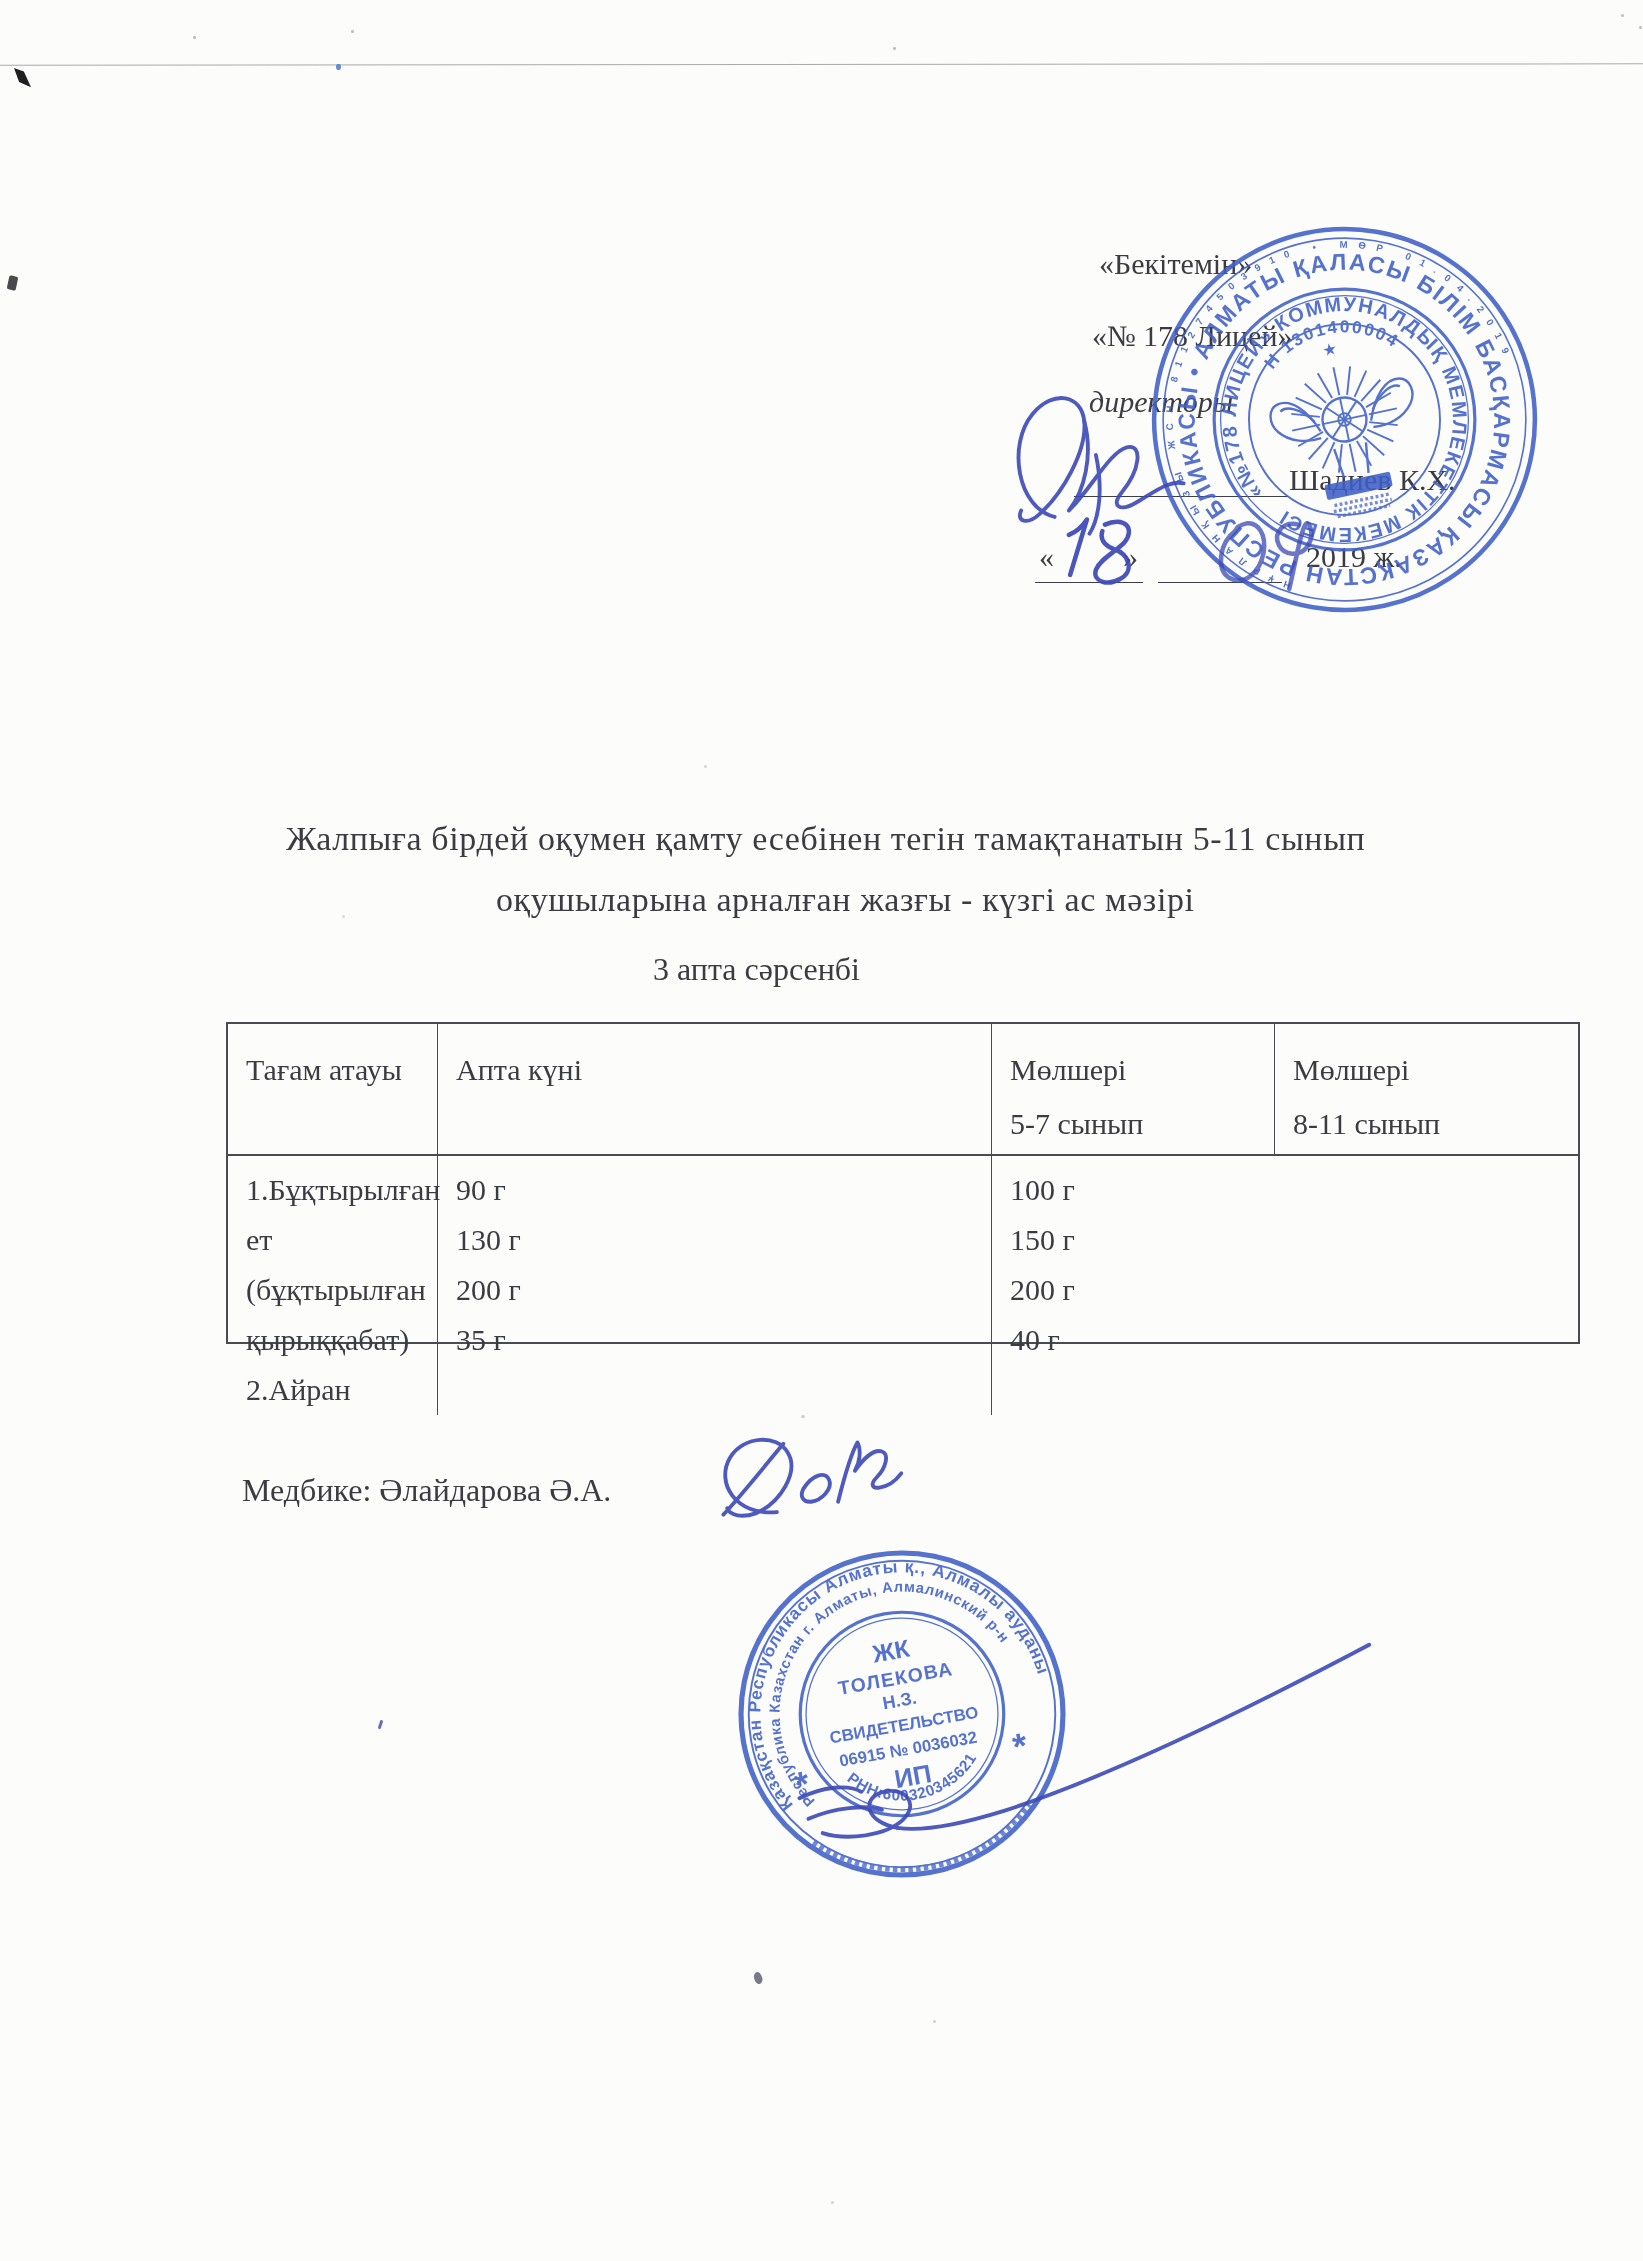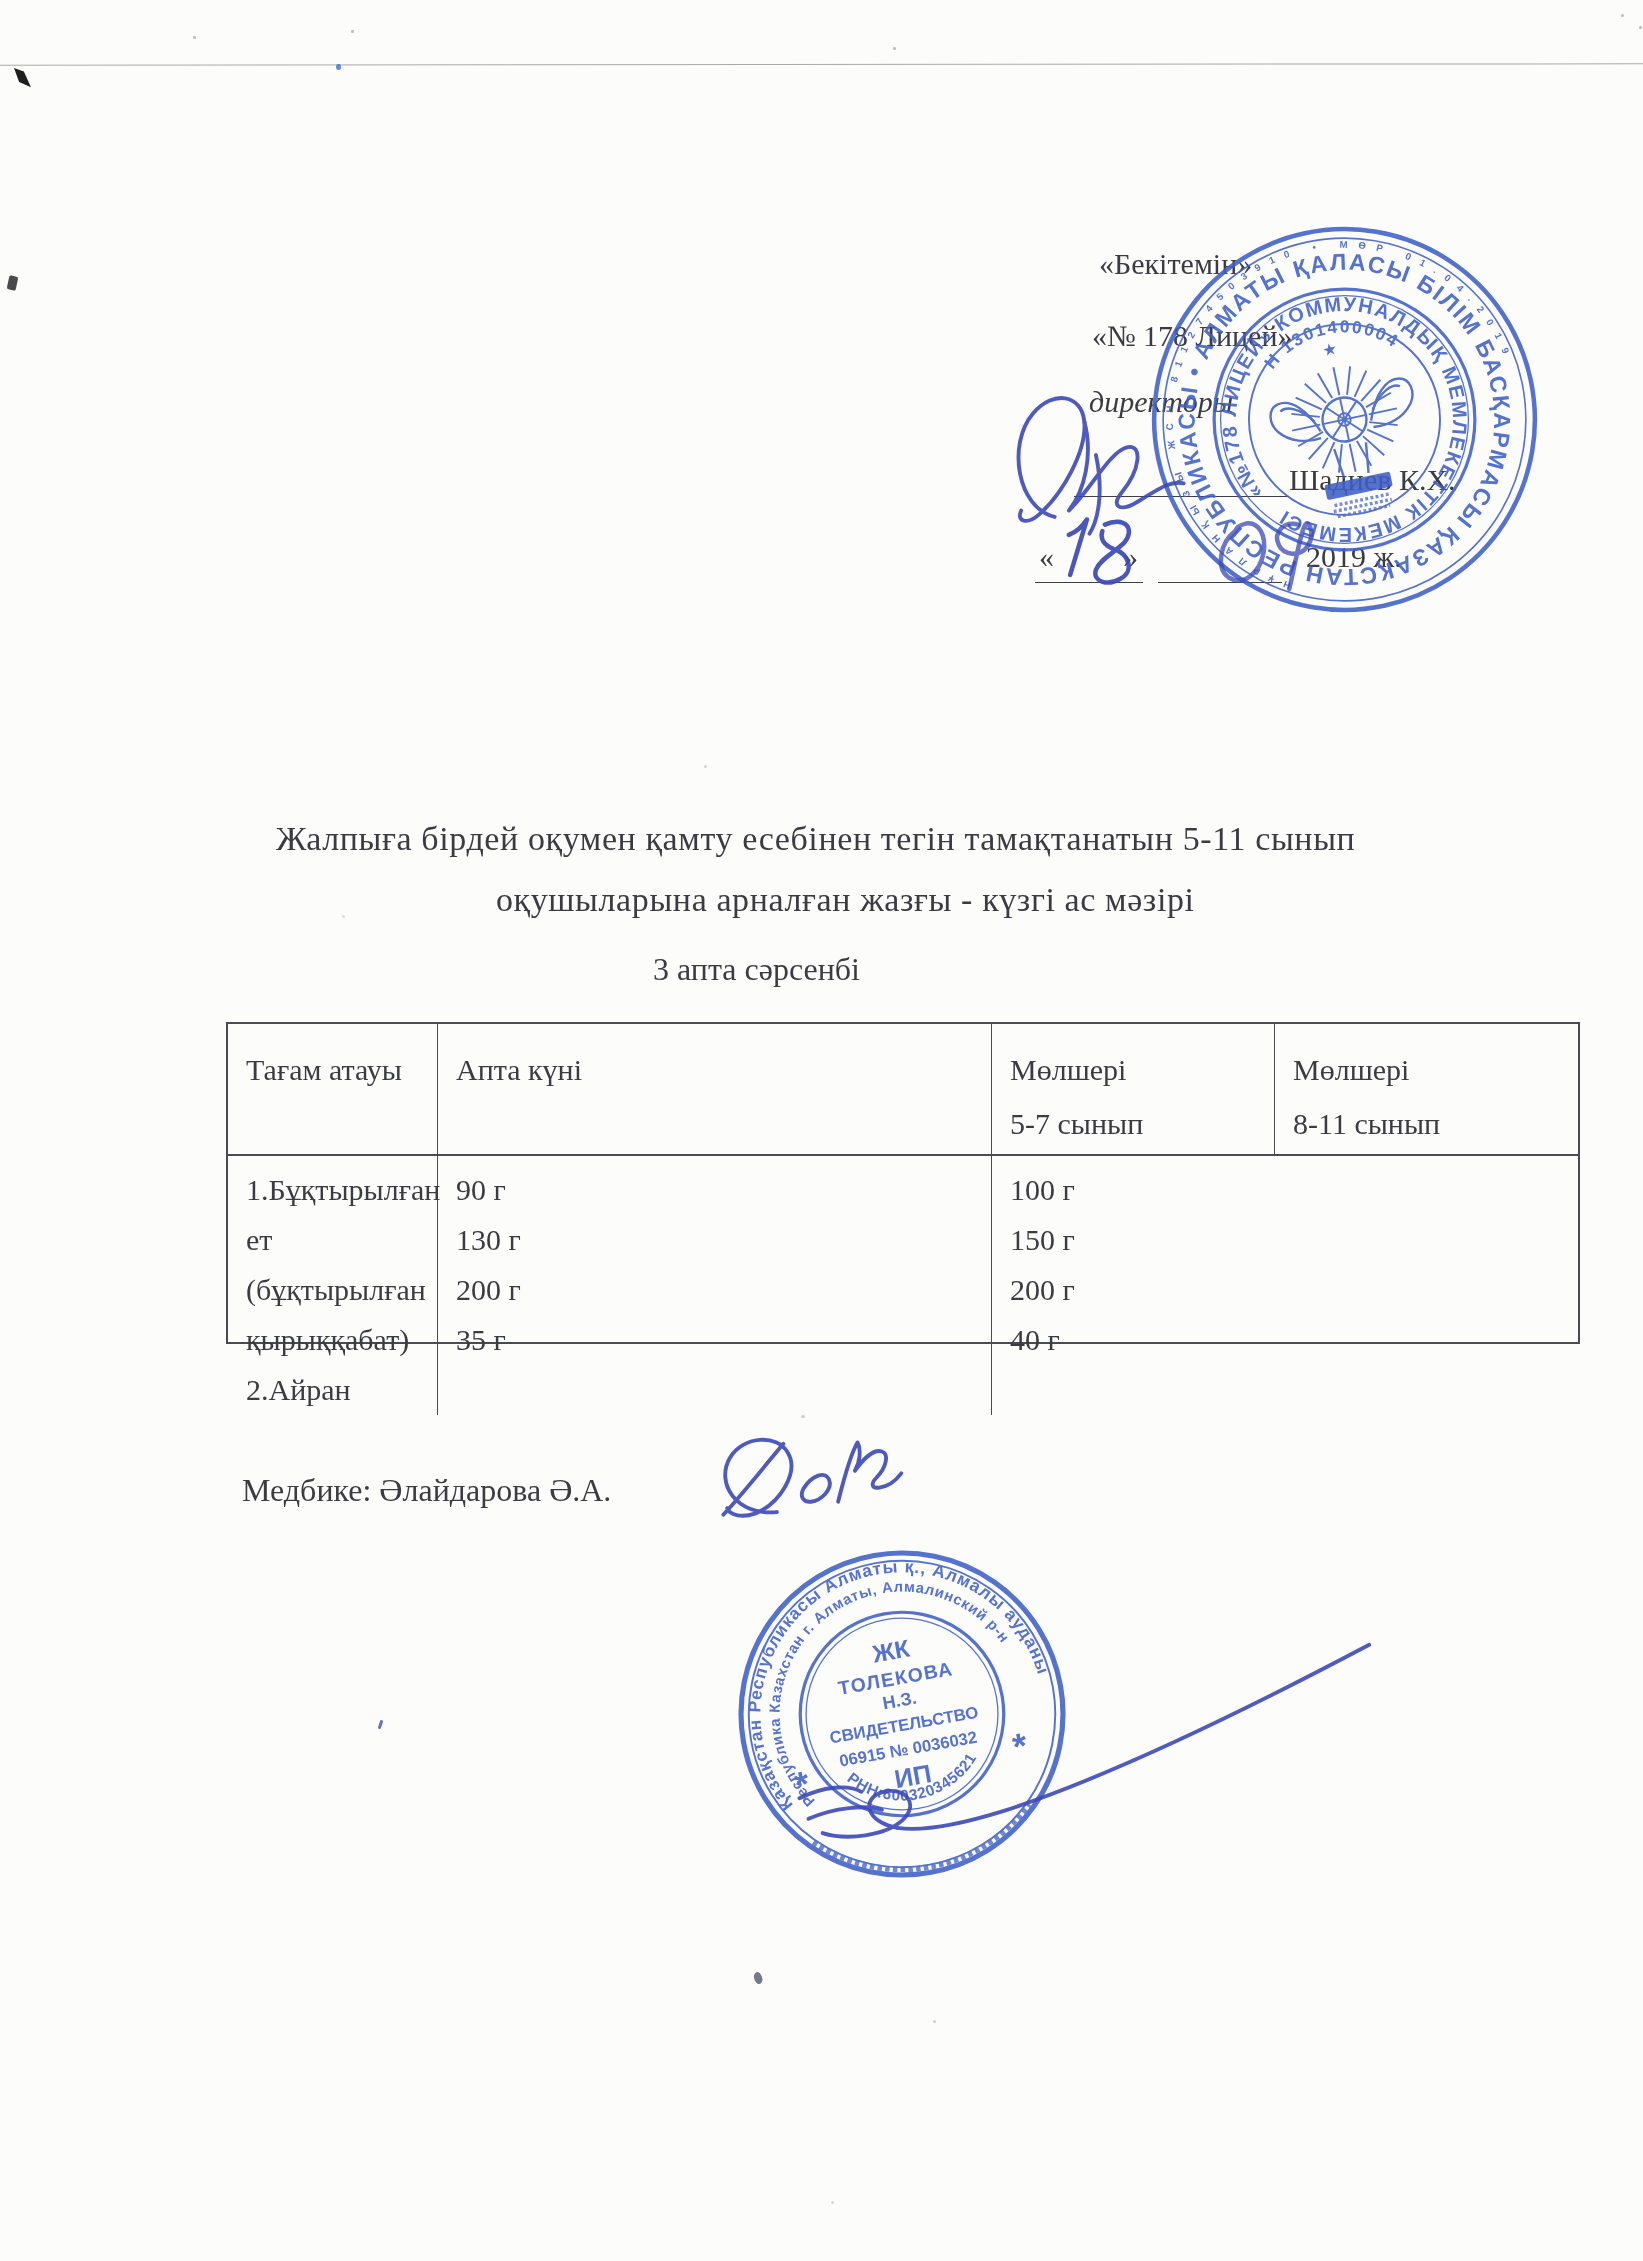--- a/index.html
+++ b/index.html
@@ -65,21 +65,21 @@
   <div class="abs approval-line" style="left:1092px;top:319px;">«№ 178 Лицей»</div>
   <div class="abs approval-line" style="left:1089px;top:385px;font-style:italic;">директоры</div>
   <div class="uline" style="left:1074px;top:496px;width:214px;"></div>
   <div class="abs approval-line" style="left:1289px;top:463px;">Шадиев К.Х.</div>
   <div class="abs approval-line" style="left:1039px;top:540px;">«</div>
   <div class="abs approval-line" style="left:1123px;top:540px;">»</div>
   <div class="uline" style="left:1035px;top:582px;width:108px;"></div>
   <div class="uline" style="left:1158px;top:582px;width:124px;"></div>
   <div class="abs approval-line" style="left:1306px;top:540px;">2019 ж.</div>
 
-  <div class="abs title-line" style="left:276px;top:820px;">Жалпыға бірдей оқумен қамту есебінен тегін тамақтанатын 5-11 сынып</div>
+  <div class="abs title-line" style="left:286px;top:820px;">Жалпыға бірдей оқумен қамту есебінен тегін тамақтанатын 5-11 сынып</div>
   <div class="abs title-line" style="left:496px;top:881px;">оқушыларына арналған жазғы - күзгі ас мәзірі</div>
   <div class="abs subtitle-line" style="left:653px;top:951px;">3 апта сәрсенбі</div>
 
   <div class="menu-table">
     <div class="cell hdr">
       <div>Тағам атауы</div>
     </div>
     <div class="cell hdr">
       <div>Апта күні</div>
     </div>

